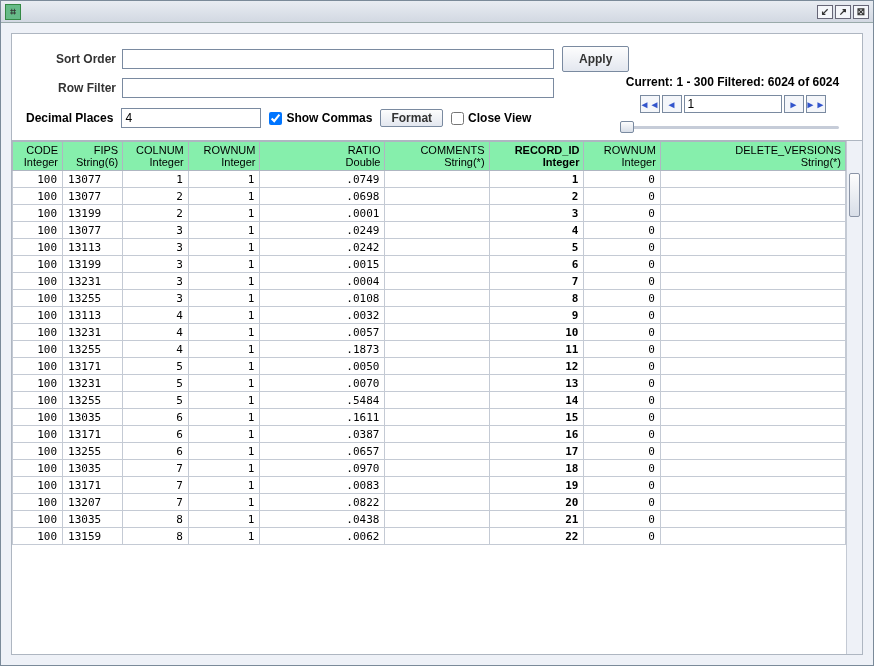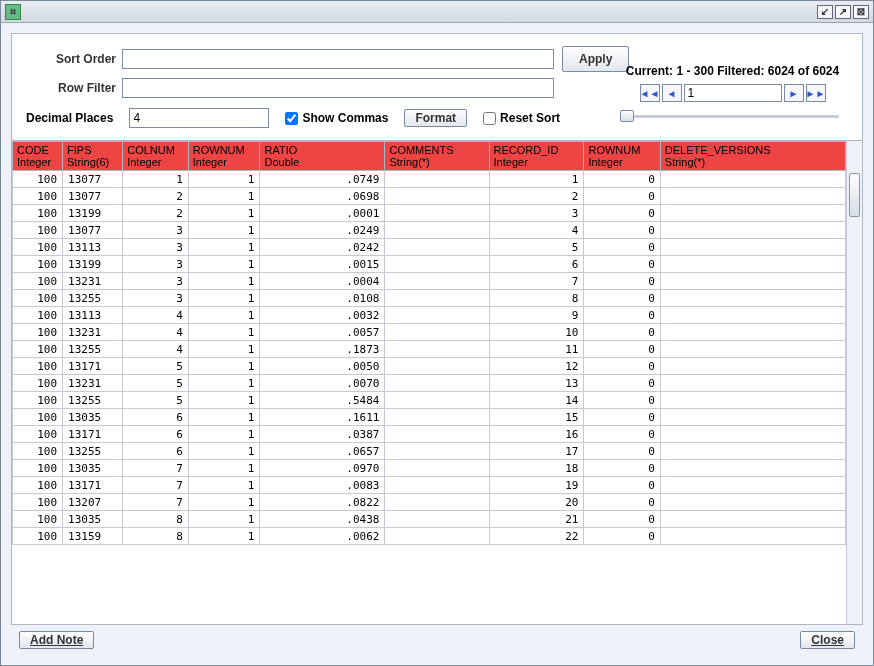--- a/index.html
+++ b/index.html
@@ -12,49 +12,49 @@
   .content { flex: 1; padding: 10px; background: #eef1f7; display: flex; flex-direction: column; }
   .panel { flex: 1; background: #fff; border: 1px solid #aeb6c1; display: flex; flex-direction: column; }
   .controls { padding: 12px 10px 6px 10px; }
   .row { display: flex; align-items: center; margin-bottom: 6px; }
   .row-lbl { width: 100px; text-align: right; padding-right: 6px; font-weight: bold; font-size: 12px; color: #333; }
   .txtfield { height: 20px; border: 1px solid #7a8aa0; padding: 1px 3px; background: #fff; font-size: 12px; }
   .sort-in { flex: 1; max-width: 432px; }
   .filter-in { flex: 1; max-width: 432px; }
   .btn { border: 1px solid #7a8aa0; background: linear-gradient(#fdfdfd,#e3e7ef); padding: 1px 10px; font-size: 12px; font-weight: bold; color: #333; cursor: pointer; border-radius: 2px; }
   .btn-apply { height: 26px; padding: 2px 16px; margin-left: 8px; }
-  .right-ctrl { position: absolute; right: 28px; top: 41px; width: 225px; text-align: center; }
+  .right-ctrl { position: absolute; right: 28px; top: 52px; width: 225px; text-align: center; }
   .pager-txt { font-weight: bold; font-size: 12px; margin-bottom: 6px; }
   .pager { display: flex; align-items: center; justify-content: center; gap: 2px; }
   .pager-btn { width: 20px; height: 18px; border: 1px solid #7a8aa0; background: #f4f6fa; display:flex; align-items:center; justify-content:center; cursor:pointer; color:#35c; font-weight:bold; font-size:10px; }
   .pager-in { width: 98px; height: 18px; border: 1px solid #7a8aa0; padding: 0 3px; font-size:12px; }
   .slider { margin-top: 8px; height: 12px; position: relative; }
   .slider-track { position: absolute; left: 6px; right: 6px; top: 5px; height: 3px; background: #c6ccd8; border-radius: 2px; }
   .slider-thumb { position: absolute; left: 0; top: 0; width: 14px; height: 12px; background: linear-gradient(#fdfdfd,#d8dee8); border:1px solid #7a8aa0; border-radius:2px; cursor:pointer; }
-  .row3 { display: flex; align-items: center; padding: 4px 0 6px 4px; gap: 16px; }
+  .row3 { display: flex; align-items: center; padding: 4px 0 6px 4px; gap: 8px; }
   .dp-lbl { font-weight: bold; font-size: 12px; }
   .dp-in { width: 140px; }
   .chk { display:flex; align-items:center; gap:4px; font-weight:bold; font-size:12px; }
   .chk input { width:13px; height:13px; cursor:pointer; }
   .table-zone { flex: 1; display: flex; overflow: hidden; border-top: 1px solid #aeb6c1; }
   .table-scroll { flex: 1; overflow: hidden; }
   table { border-collapse: collapse; width: 100%; font-size: 11px; font-family: "DejaVu Sans Mono","Consolas",monospace; }
-  th { background: #ef4444; border: 1px solid #aeb6c1; padding: 2px 4px; font-weight: normal; text-align: left; white-space: nowrap; font-family: Arial,sans-serif; font-size: 11px; }
+  th { background: #86efac; border: 1px solid #aeb6c1; padding: 2px 4px; font-weight: normal; text-align: right; white-space: nowrap; font-family: Arial,sans-serif; font-size: 11px; }
   th .col-name { display:block; }
   th .col-type { display:block; }
   td { border: 1px solid #c4cad4; padding: 1px 5px; height: 17px; white-space: nowrap; }
   td.r { text-align: right; }
   td.l { text-align: left; }
   .vscroll { width: 16px; background: #eef1f7; border-left: 1px solid #c4cad4; position: relative; }
   .vscroll .vthumb { position: absolute; left:2px; right:2px; top: 32px; height: 44px; background: linear-gradient(#fdfdfd,#d8dee8); border:1px solid #8a94a6; border-radius:2px; }
   .footer { display:flex; align-items:center; justify-content:space-between; padding: 6px 8px; }
   .btn-underline { text-decoration: underline; }
   .top-rel { position: relative; }
   .colw-0{width:38px;} .colw-1{width:52px;} .colw-2{width:56px;} .colw-3{width:62px;}
-  .colw-4{width:108px;} .colw-5{width:90px;} .colw-6{width:82px;} .colw-7{width:66px;}
+  .colw-4{width:108px;} .colw-5{width:90px;} .colw-6{width:82px;font-weight:bold;} .colw-7{width:66px;}
   .colw-8{width:160px;}
 </style>
 </head>
 <body>
 
 <div class="window">
   <div class="title-bar">
     <div class="tb-icon">⌗</div>
     <div class="spacer"></div>
     <div class="win-btn">↙</div>
@@ -78,21 +78,21 @@
         <div class="row3">
           <span class="dp-lbl">Decimal Places</span>
           <input class="txtfield dp-in" value="4" style="">
           <label class="chk">
             <input type="checkbox" id="chk-commas" checked="" style="">
             <span>Show Commas</span>
           </label>
           <button class="btn">Format</button>
           <label class="chk">
             <input type="checkbox" id="chk-reset" style="">
-            <span>Reset Sort</span>
+            <span>Close View</span>
           </label>
         </div>
       </div>
 
       <div class="table-zone">
         <div class="table-scroll">
           <table>
             <thead>
                 <tr id="thead-row">
                   <th class="colw-0">
@@ -379,24 +379,20 @@
               </tbody>
           </table>
         </div>
         <div class="vscroll">
           <div class="vthumb"></div>
         </div>
       </div>
 
     </div>
 
-    <div class="footer">
-      <button class="btn btn-underline">Add Note</button>
-      <button class="btn btn-underline">Close</button>
-    </div>
 
     <div class="right-ctrl">
       <div class="pager-txt">Current: 1 - 300 Filtered: 6024 of 6024</div>
       <div class="pager">
         <div class="pager-btn">◄◄</div>
         <div class="pager-btn">◄</div>
         <input class="pager-in" value="1" style="">
         <div class="pager-btn">►</div>
         <div class="pager-btn">►►</div>
       </div>

